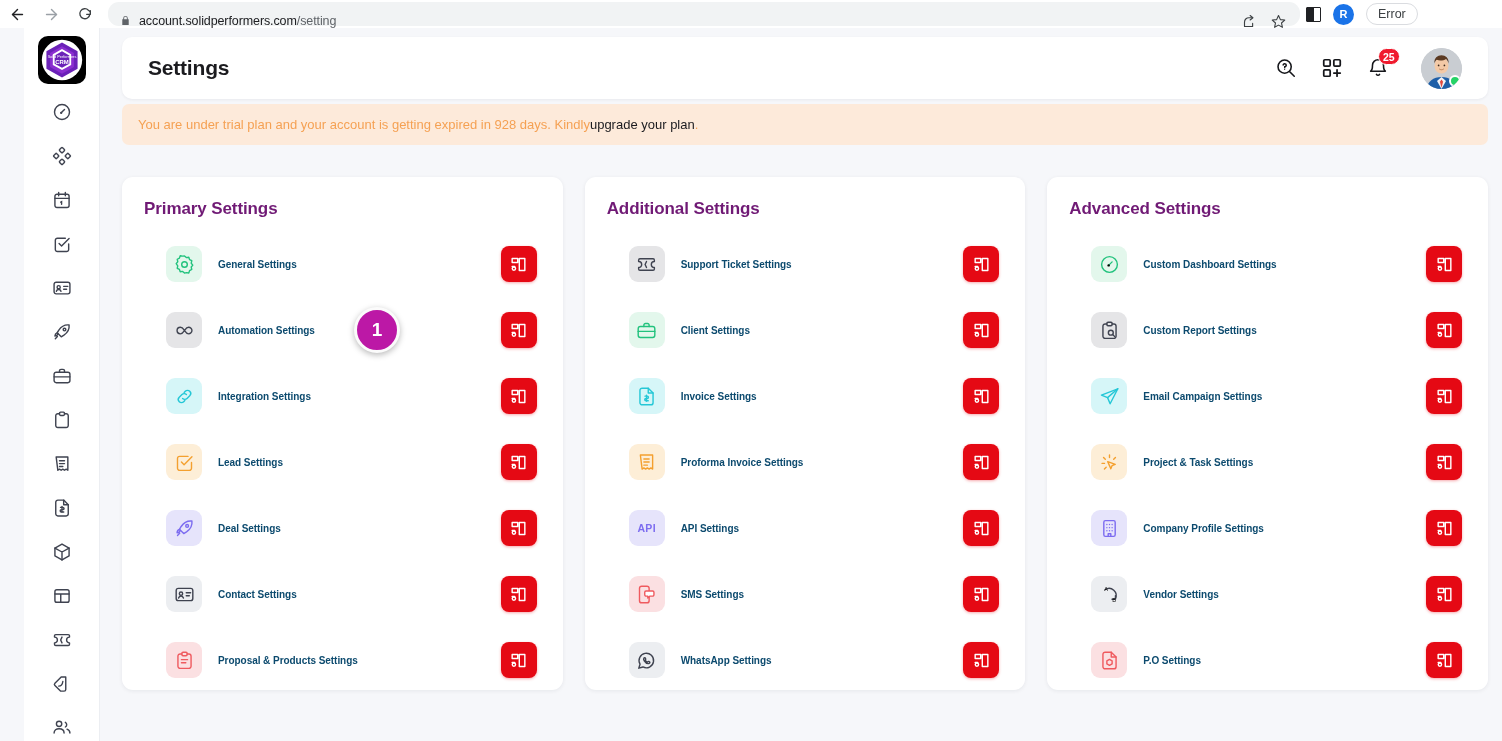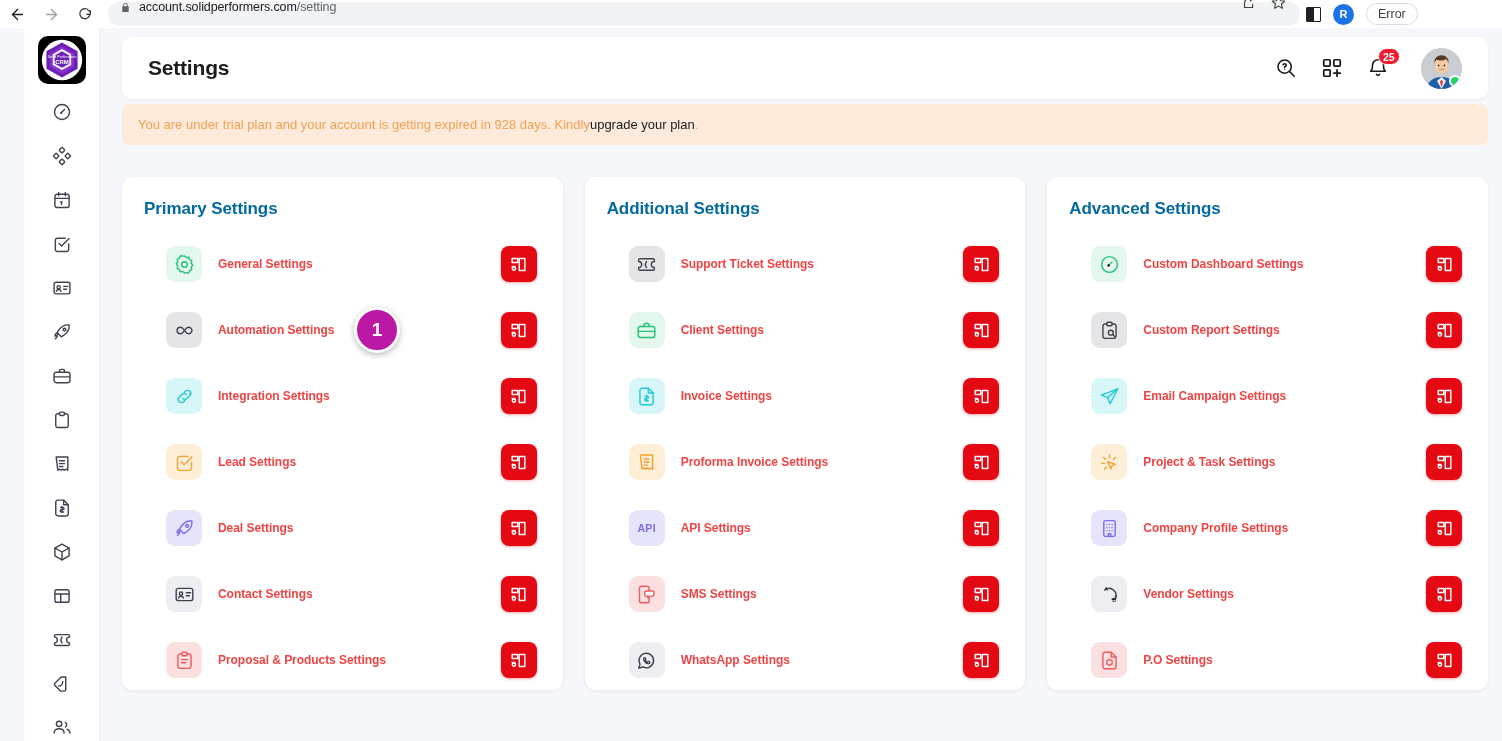--- a/index.html
+++ b/index.html
@@ -17,21 +17,21 @@
   }
   .nav-btn{
     width:34px; height:28px; display:flex; align-items:center; justify-content:center;
     color:#3c4043; flex-shrink:0;
   }
   .nav-btn.back{ color:#202124; }
   .nav-btn.fwd{ color:#9aa0a6; }
   .omnibox{
     flex:1; height:22px; margin-left:6px; margin-right:6px;
     background:#f1f3f4; border-radius:11px;
-    display:flex; align-items:flex-end; padding:12px 12px; gap:8px;
+    display:flex; align-items:flex-start; padding:12px 12px; gap:8px;
     min-width:0; max-width:1192px;
   }
   .lock-ico{ flex-shrink:0; display:flex; align-items:center; }
   .url-text{
     font-size:12.5px; color:#202124; white-space:nowrap;
     letter-spacing:-0.1px;
   }
   .url-text .path{ color:#5f6368; }
   .omni-actions{
     display:flex; align-items:center; gap:14px; margin-left:auto; padding-right:2px;
@@ -126,34 +126,34 @@
     margin-top:32px; display:flex; gap:22px; flex:1; min-height:0;
   }
   .card{
     flex:1; background:#fff; border-radius:11px;
     box-shadow:0 1px 4px rgba(16,24,40,.07);
     padding:22px 26px 20px 22px;
     display:flex; flex-direction:column;
     max-height:513px;
   }
   .card-title{
-    font-size:17px; font-weight:bold; color:#0369a1;
+    font-size:17px; font-weight:bold; color:#701a75;
     margin-bottom:12px; letter-spacing:-0.1px;
   }
   .rows{ display:flex; flex-direction:column; }
   .row{
     display:flex; align-items:center; height:66px; position:relative;
   }
   .tile{
     width:36px; height:36px; border-radius:9px; flex-shrink:0;
     display:flex; align-items:center; justify-content:center;
     margin-left:22px;
   }
   .row-label{
-    margin-left:16px; font-size:12px; font-weight:bold; color:#ef4444;
+    margin-left:16px; font-size:10px; font-weight:bold; color:#0c4a6e;
     letter-spacing:-0.05px; white-space:nowrap;
   }
   .cfg-btn{
     margin-left:auto; width:36px; height:36px; border-radius:8px;
     background:#e50914; display:flex; align-items:center; justify-content:center;
     box-shadow:0 1px 3px rgba(229,9,20,.35); flex-shrink:0;
   }
   .api-text{ font-size:10.5px; font-weight:bold; letter-spacing:.3px; }
 
   

